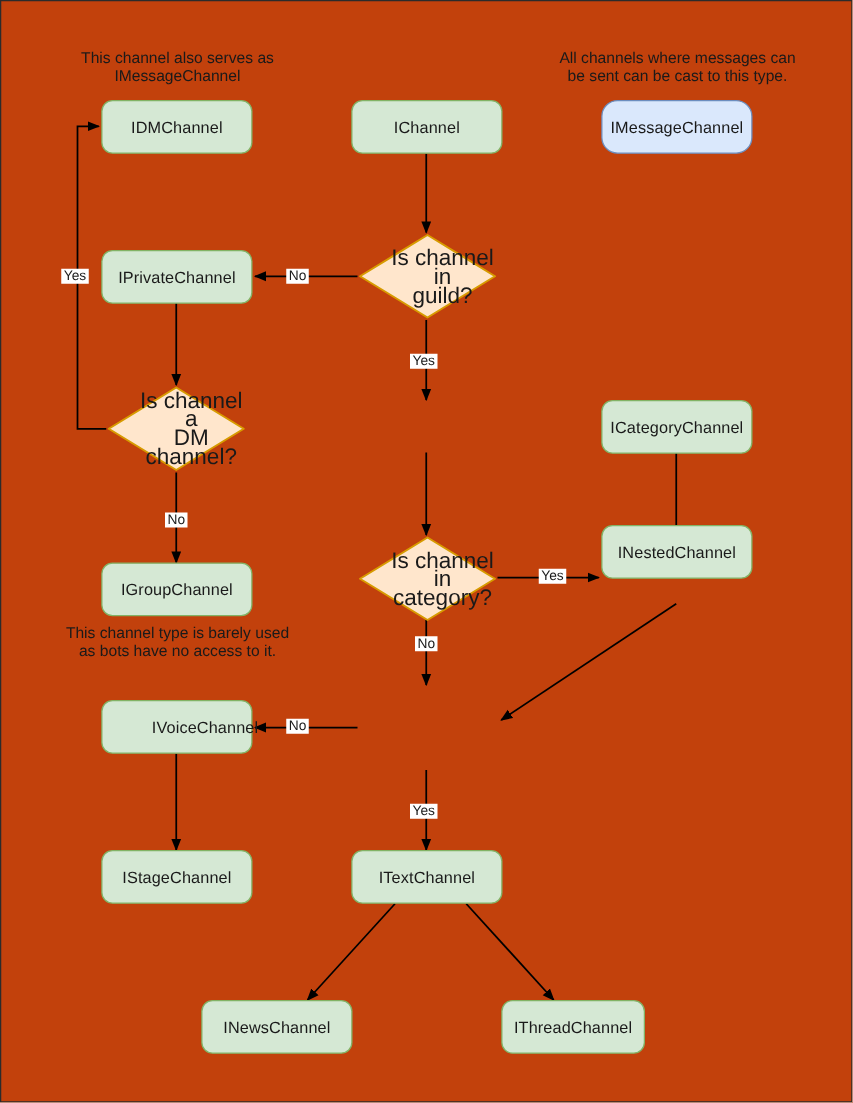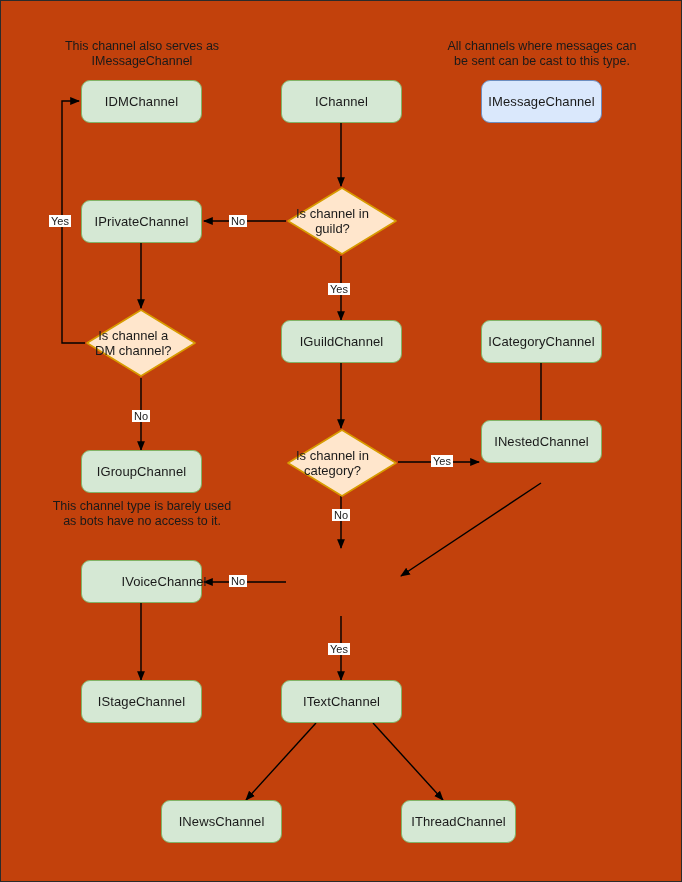--- a/index.html
+++ b/index.html
@@ -30,35 +30,36 @@
     letter-spacing:0.1px;
   }
   .box{
     border-radius:9px;
     border:1.4px solid #82b366;
     background:#d5e8d4;
   }
   .box.blue{
     border-color:#6c8ebf;
     background:#dae8fc;
+    border-radius:13px;
   }
   .diamond-wrap{
     position:absolute;
     box-sizing:border-box;
   }
   .diamond-wrap svg{position:absolute;left:0;top:0;}
   .diamond-label{
     position:absolute;
-    left:2px;top:0;
+    left:12px;top:0;
     width:100%;height:100%;
     display:flex;
     align-items:center;
     justify-content:flex-start;
     text-align:center;
-    font-size:13px;
+    font-size:18px;
     line-height:15px;
     color:#1a1a1a;
     padding:0 8px;
     box-sizing:border-box;
   }
   .note{
     position:absolute;
     text-align:center;
     font-size:12.5px;
     line-height:15px;
@@ -130,21 +131,20 @@
   <div class="node box" style="left:80px;top:79px;width:121px;height:43px;">IDMChannel</div>
 
   <div class="node box" style="left:280px;top:79px;width:121px;height:43px;">IChannel</div>
 
   <div class="node box blue" style="left:480px;top:79px;width:121px;height:43px;">IMessageChannel</div>
 
   <div class="node box" style="left:80px;top:199px;width:121px;height:43px;">IPrivateChannel</div>
 
   <div class="node box" style="left:80px;top:449px;width:121px;height:43px;">IGroupChannel</div>
 
-  <div class="node box" style="left:280px;top:319px;width:121px;height:43px;">IGuildChannel</div>
 
   <div class="node box" style="left:480px;top:319px;width:121px;height:43px;">ICategoryChannel</div>
 
   <div class="node box" style="left:480px;top:419px;width:121px;height:43px;">INestedChannel</div>
 
   <div class="node box" style="left:80px;top:559px;width:121px;height:43px;padding-left:45px;">IVoiceChannel</div>
 
   <div class="node box" style="left:80px;top:679px;width:121px;height:43px;">IStageChannel</div>
 
   <div class="node box" style="left:280px;top:679px;width:121px;height:43px;">ITextChannel</div>

